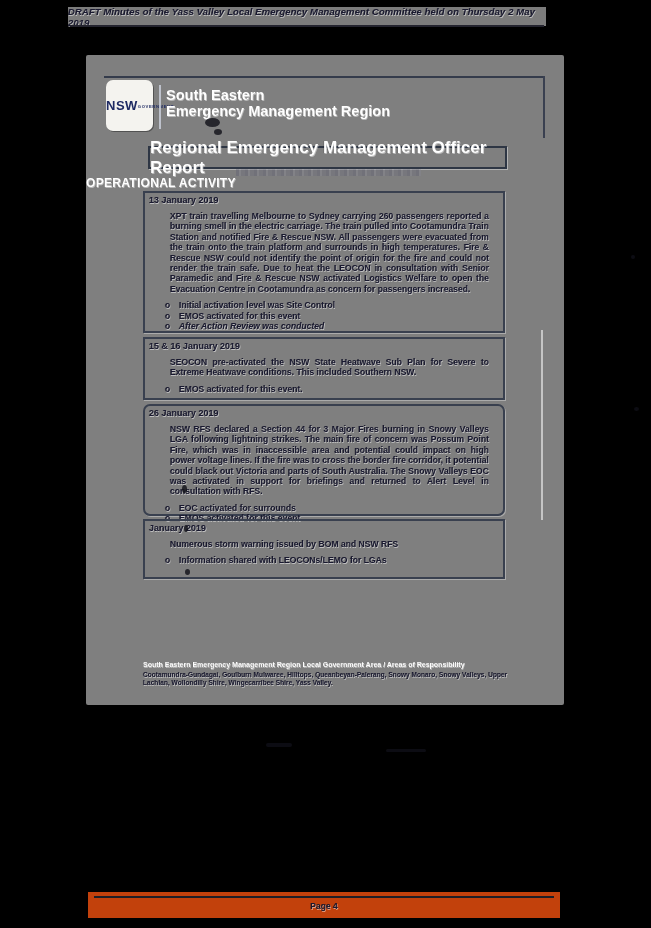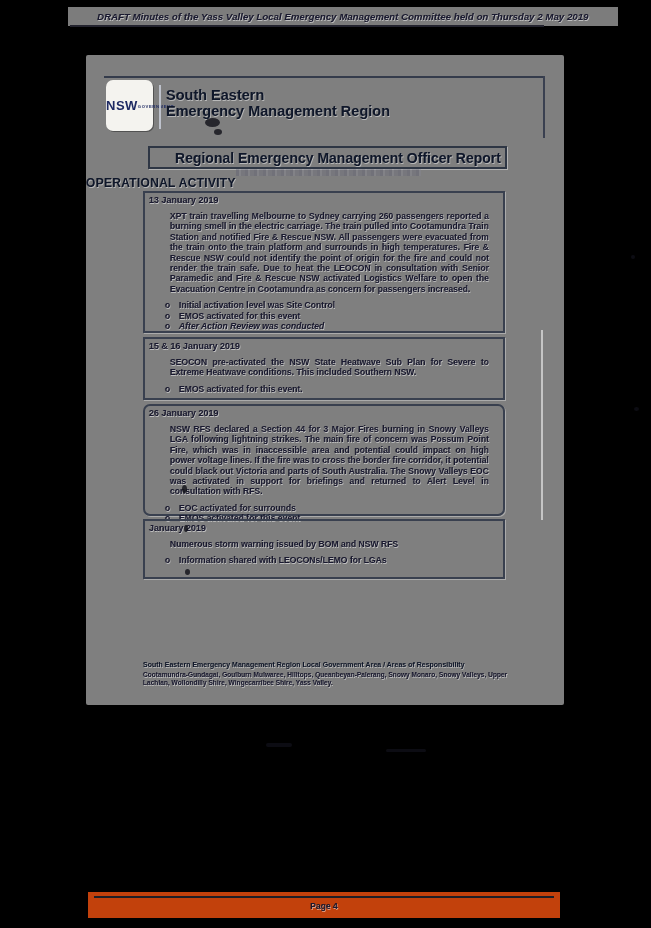--- a/index.html
+++ b/index.html
@@ -2,21 +2,21 @@
 <html><head>
 <meta charset="utf-8">
 <style>
   html,body{margin:0;padding:0;background:#000;}
   .screen{
     position:relative;width:651px;height:928px;overflow:hidden;
     background:#000;font-family:"Liberation Sans",sans-serif;
   }
   
   .header-strip{
-    position:absolute;left:68px;top:7px;width:550px;height:19px;
+    position:absolute;left:68px;top:7px;width:478px;height:19px;
     background:#7c7c7c;display:flex;align-items:center;justify-content:center;
   }
   .header-rule{position:absolute;left:70px;top:25px;width:474px;height:2px;background:#23232e;}
   .page{
     position:absolute;left:86px;top:55px;width:478px;height:650px;
     background:#7f7f7f;border-radius:2px;
   }
   .footer-strip{
     position:absolute;left:88px;top:892px;width:472px;height:26px;background:#c2410c;
   }
@@ -25,21 +25,21 @@
     position:absolute;left:0;top:9px;width:100%;text-align:center;
     font-size:8.5px;color:#1d1d2e;
   }
   
   .scan-text{
     color:#191930;font-weight:bold;
     text-shadow:0.6px 0.6px 0 rgba(255,255,255,0.5), -0.4px -0.4px 0.3px rgba(0,0,0,0.35);
     filter:blur(0.25px);
   }
   .scan-blue{
-    color:#0f172a;font-weight:bold;
+    color:#ffffff;font-weight:bold;
     text-shadow:0.7px 0.7px 0 rgba(255,255,255,0.45), -0.3px -0.3px 0.3px rgba(0,0,0,0.3);
     filter:blur(0.2px);
   }
   .doc-header-title{font-size:9.5px;font-style:italic;letter-spacing:0.1px;}
   
   .logo-box{
     position:absolute;left:20px;top:25px;width:47px;height:51px;
     background:#f4f3ef;border-radius:7px;
     display:flex;flex-direction:row;align-items:center;justify-content:flex-start;
     box-shadow:1px 1px 0 rgba(0,0,0,0.35);
@@ -52,21 +52,21 @@
   
   .top-line{position:absolute;left:18px;top:21px;width:441px;height:2px;background:#343b4b;}
   .right-line{position:absolute;left:457px;top:21px;width:2px;height:62px;background:#3a4050;}
   .white-streak{position:absolute;left:455px;top:275px;width:2px;height:190px;background:rgba(255,255,255,0.55);}
   
   .report-title-box{
     position:absolute;left:62px;top:91px;width:355px;height:19px;
     border:2px solid #2e3644;box-shadow:1px 1px 0 rgba(255,255,255,0.4);
     display:flex;align-items:center;justify-content:center;
   }
-  .report-title-box .t{font-size:14px;margin-left:21px;}
+  .report-title-box .t{font-size:17px;}
   .ghost-line{
     position:absolute;left:150px;top:114px;width:185px;height:7px;opacity:0.35;
     background:repeating-linear-gradient(90deg,#5a5a6e 0 3px,#8a8a96 3px 5px,#6a6a7c 5px 9px);
     filter:blur(0.6px);
   }
   .op-activity{position:absolute;left:0;top:121px;width:100%;text-align:left;font-size:12px;letter-spacing:0.3px;}
   
   .section{
     position:absolute;left:57px;width:362px;
     border:2px solid #39404f;

